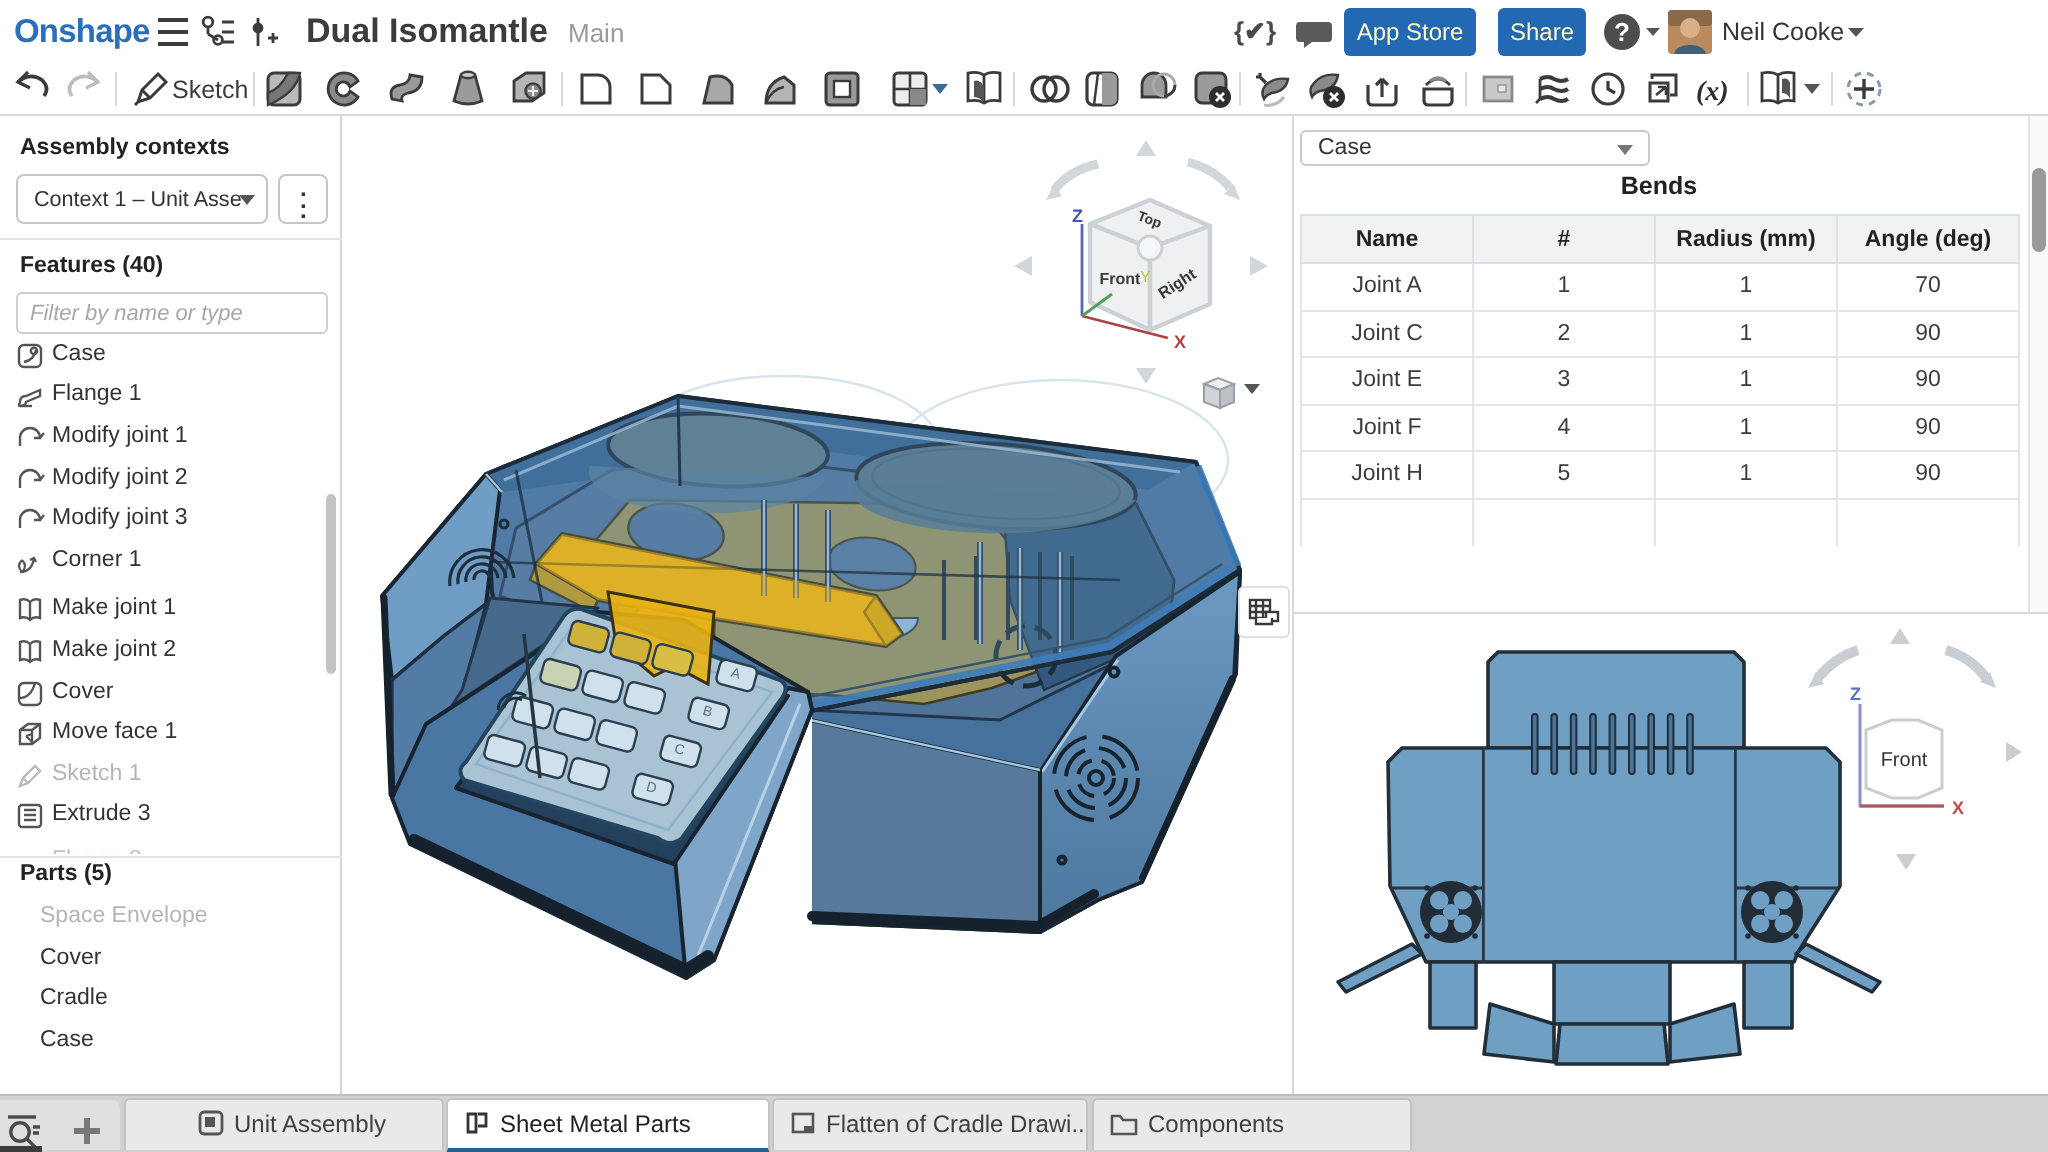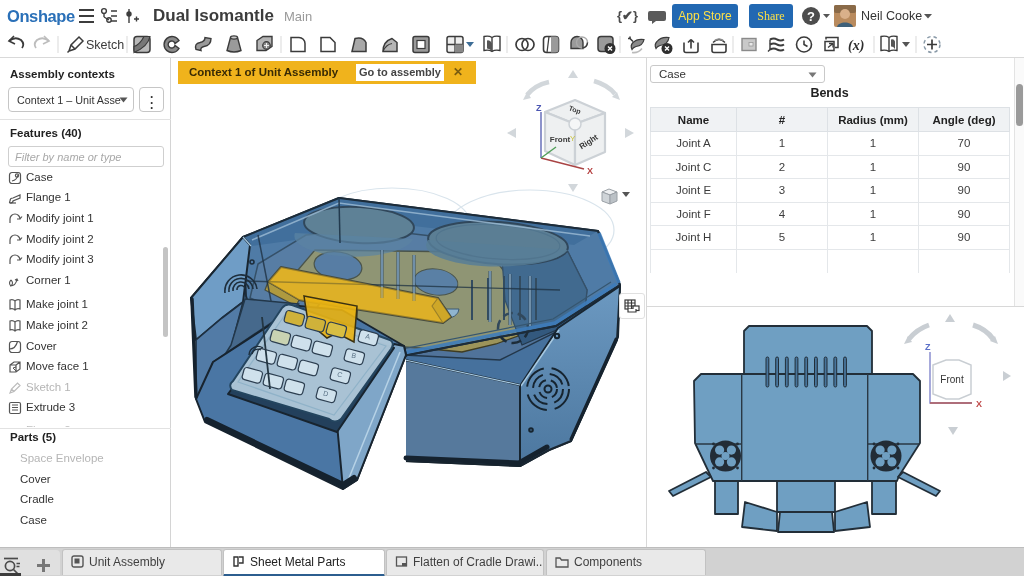--- a/index.html
+++ b/index.html
@@ -4,21 +4,21 @@
 <style>
   * { margin:0; padding:0; box-sizing:border-box; }
   html,body { width:1024px; height:576px; overflow:hidden; background:#fff;
     font-family:"Liberation Sans", sans-serif; }
   .abs { position:absolute; }
   
   #topbar { position:absolute; left:0; top:0; width:1024px; height:32px; background:#fff; }
   #logo { position:absolute; left:7px; top:7px; font-size:16.5px; font-weight:bold; color:#2a70b8; letter-spacing:-0.4px; }
   #doctitle { position:absolute; left:153px; top:6px; font-size:17px; font-weight:bold; color:#3c3c3c; }
   #docmain { position:absolute; left:284px; top:9px; font-size:13px; color:#9a9a9a; }
-  .topbtn { position:absolute; top:4px; height:24px; background:#2268b2; color:#fde047; font-size:12px;
+  .topbtn { position:absolute; top:4px; height:24px; background:#2268b2; color:#fef9c3; font-size:12px;
     border-radius:3px; text-align:center; line-height:24px; }
   
   #toolbar { position:absolute; left:0; top:32px; width:1024px; height:26px; background:#fff; border-bottom:1px solid #d9d9d9; }
   
   #lpanel { position:absolute; left:0; top:58px; width:171px; height:489px; background:#fff; border-right:1px solid #d4d4d4; }
   .lhead { position:absolute; left:10px; font-size:11.5px; font-weight:bold; color:#222; }
   .lrow  { position:absolute; left:26px; font-size:11.5px; color:#333; white-space:nowrap; }
   .prow  { position:absolute; left:20px; font-size:11.5px; color:#333; white-space:nowrap; }
   .grey  { color:#b5b5b5 !important; }
   .hr    { position:absolute; left:0px; width:171px; height:0; border-top:1px solid #e2e2e2; }
@@ -67,21 +67,21 @@
       <path d="M58 13 h5 M60.5 10.5 v5"></path>
     </g>
   </svg>
   <div id="doctitle">Dual Isomantle</div>
   <div id="docmain">Main</div>
   <svg class="abs" style="left:617px;top:7px" width="52" height="18" viewBox="0 0 52 18">
     <text x="0" y="13" font-size="13" font-weight="bold" fill="#4a4a4a" font-family="Liberation Sans">{✔}</text>
     <path d="M33 4 h14 a2 2 0 0 1 2 2 v6 a2 2 0 0 1 -2 2 h-8 l-4 3 v-3 h-2 a2 2 0 0 1 -2 -2 v-6 a2 2 0 0 1 2 -2 z" fill="#5a5a5a"></path>
   </svg>
   <div class="topbtn" style="left:672px;width:66px;">App Store</div>
-  <div class="topbtn" style="left:749px;width:44px;font-family:Liberation Serif, serif;">Share</div>
+  <div class="topbtn" style="left:749px;width:44px;">Share</div>
   <svg class="abs" style="left:801px;top:5px" width="30" height="22" viewBox="0 0 30 22">
     <circle cx="10" cy="11" r="9" fill="#4d4d4d"></circle>
     <text x="10" y="15.5" font-size="13" font-weight="bold" fill="#fff" text-anchor="middle" font-family="Liberation Sans">?</text>
     <path d="M22 9 l3.5 4 3.5 -4 z" fill="#555"></path>
   </svg>
   <svg class="abs" style="left:834px;top:5px" width="22" height="22" viewBox="0 0 22 22">
     <rect x="0" y="0" width="22" height="22" rx="2" fill="#b98b5e"></rect>
     <rect x="0" y="0" width="22" height="8" rx="2" fill="#8a6a48"></rect>
     <circle cx="11" cy="9" r="5" fill="#d9b08a"></circle>
     <path d="M3 22 c1-6 15-6 16 0 z" fill="#3e6079"></path>
@@ -323,25 +323,20 @@
   <div class="hr" style="top:370px"></div>
   <div class="lhead" style="top:373px">Parts (5)</div>
   <div class="prow grey" style="top:394px">Space Envelope</div>
   <div class="prow" style="top:415px">Cover</div>
   <div class="prow" style="top:435px">Cradle</div>
   <div class="prow" style="top:456px">Case</div>
   <div class="abs" style="left:163px;top:189px;width:5px;height:90px;background:#c4c4c4;border-radius:3px;"></div>
 </div>
 
 <div id="canvas">
-  <div id="banner">
-      <span>Context 1 of Unit Assembly</span>
-    <div id="gotobtn">Go to assembly</div>
-    <div id="bannerx">✕</div>
-  </div>
   <svg class="abs" style="left:0px;top:0px" width="475" height="489" viewBox="171 58 475 489" id="modelsvg">
     <defs>
       <linearGradient id="rfg" x1="0" y1="0" x2="0" y2="1">
         <stop offset="0" stop-color="#6c99c1"></stop>
           <stop offset="1" stop-color="#4c779f"></stop>
       </linearGradient>
     </defs>
 
     <g fill="none" stroke="#d9e4ec" stroke-width="1.2">
       <ellipse cx="392" cy="224" rx="78" ry="36"></ellipse>
@@ -666,21 +661,21 @@
     <g stroke="#4a4a4a" stroke-width="1.7" fill="none">
       <path d="M4 4.5 H18"></path>
       <circle cx="10" cy="12" r="4.6"></circle>
       <path d="M13.5 15.5 l4 4"></path>
       <path d="M16.5 9.5 h3.5 M16.5 12.5 h3"></path>
     </g>
     <g stroke="#777" stroke-width="3" fill="none">
       <path d="M37 11.5 h13 M43.5 5 v13"></path>
     </g>
   </svg>
-  <div class="tab" style="left:62px;width:160px;">
+  <div class="tab" style="left:62px;width:160px;text-align:center;">
     <svg class="ticon" width="13" height="13" viewBox="0 0 13 13">
         <rect x="1" y="1" width="11" height="11" rx="2" fill="none" stroke="#555" stroke-width="1.4"></rect>
         <rect x="3.5" y="3.5" width="5" height="5" fill="#555"></rect>
       </svg>Unit Assembly
   </div>
   <div class="tab" id="tabActive" style="left:223px;width:162px;">
     <svg class="ticon" width="13" height="13" viewBox="0 0 13 13">
         <path d="M2 2 h4 v9 h-4 z M7 2 h4 v6 h-4" fill="none" stroke="#333" stroke-width="1.4"></path>
       </svg>Sheet Metal Parts
   </div>

